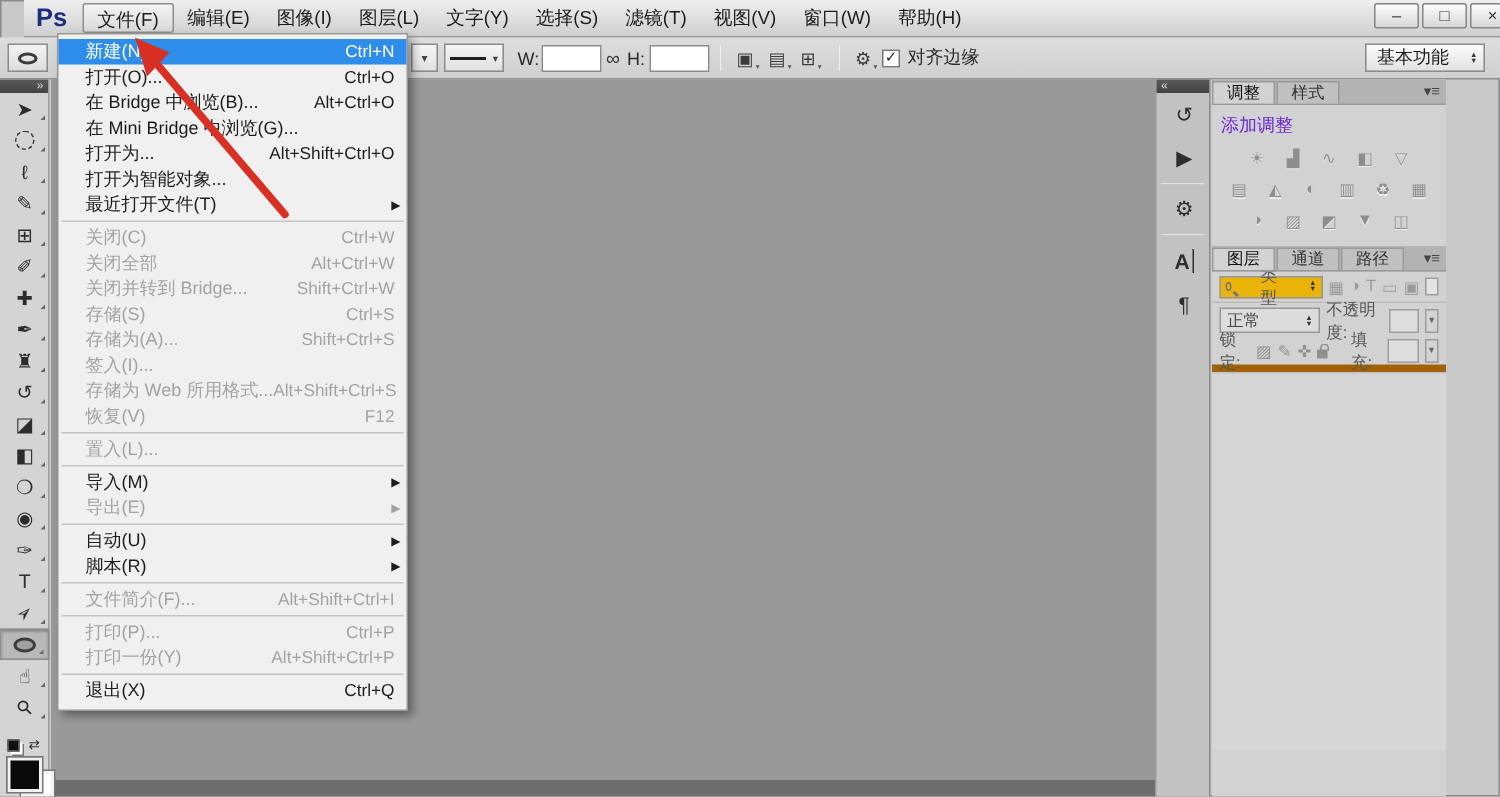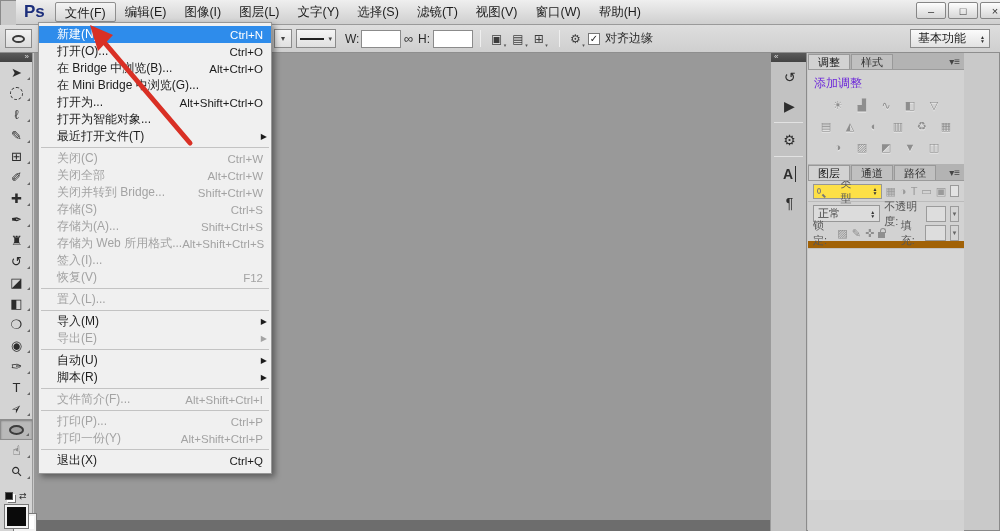--- a/index.html
+++ b/index.html
@@ -69,31 +69,31 @@
   .tabbar { height:17px; background:#b3b3b3; display:flex; align-items:flex-end; position:relative; border-bottom:1px solid #9a9a9a; }
   .tab { height:15px; line-height:15px; padding:0 9px; font-size:11px; color:#333; background:#c0c0c0; border:1px solid #999; border-bottom:none; margin-right:1px; }
   .tab.active { background:#d2d2d2; color:#111; }
   .panel-menu { position:absolute; right:4px; top:3px; font-size:10px; color:#444; }
   .adj-content { padding:5px 6px 7px; }
   .adj-header { font-size:12px; color:#6d28d9; margin-bottom:6px; }
   .adj-row { display:flex; justify-content:center; gap:7px; margin-bottom:7px; }
   .adj-icon { width:17px; height:14px; display:flex; align-items:center; justify-content:center; font-size:11px; color:#8e8e8e; text-shadow:0 1px 0 #eee; }
   .lay-row { display:flex; align-items:center; padding:0 5px; gap:4px; }
   .filter-row { height:21px; border-bottom:1px solid #bbb; }
-  .filter-dd { display:flex; align-items:center; gap:19px; border:1px solid #979797; background:#fde047; height:15px; padding:0 3px; font-size:11px; color:#555; }
+  .filter-dd { display:flex; align-items:center; gap:19px; border:1px solid #979797; background:#eab308; height:15px; padding:0 3px; font-size:11px; color:#555; }
   .mag { width:6px; height:6px; border:1.5px solid #777; border-radius:50%; position:relative; display:inline-block; }
   .mag::after { content:""; position:absolute; width:4px; height:1.5px; background:#777; transform:rotate(45deg); left:4px; top:6px; }
   .f-icon { font-size:11px; color:#9a9a9a; }
   .f-toggle { margin-left:auto; width:10px; height:12px; border:1px solid #9a9a9a; background:#e3e3e3; }
   .blend-row { height:23px; }
   .blend-dd { width:82px; height:17px; border:1px solid #979797; background:#dcdcdc; display:flex; align-items:center; justify-content:space-between; padding:0 4px; font-size:11px; color:#444; }
   .small-label { font-size:11px; color:#555; }
   .val-box { width:25px; height:16px; border:1px solid #9b9b9b; background:#ddd; }
   .val-caret { width:11px; height:16px; border:1px solid #9b9b9b; background:#d4d4d4; font-size:6px; color:#666; display:flex; align-items:center; justify-content:center; }
-  .lock-row { height:23px; border-bottom:7px solid #a16207; }
+  .lock-row { height:23px; border-bottom:5px solid #a16207; }
   .lock-icon { font-size:11px; color:#8f8f8f; }
   .mini-lock { width:8px; height:6px; background:#8f8f8f; position:relative; margin-top:4px; display:inline-block; }
   .mini-lock::before { content:""; position:absolute; top:-4px; left:1.5px; width:4px; height:4px; border:1.5px solid #8f8f8f; border-bottom:none; border-radius:3px 3px 0 0; }
   .layers-empty { height:252px; background:#d6d6d6; border-top:1px solid #c2c2c2; }
 
   
   .file-menu { position:absolute; left:38px; top:22px; width:234px; background:#f0f0f0;
     border:1px solid #979797; box-shadow:3px 3px 6px rgba(0,0,0,.4); z-index:50; padding:3px 0 4px; }
   .mi { height:17px; display:flex; align-items:center; padding:0 8px 0 18px; font-size:12px; position:relative; }
   .mi .lbl { flex:1; white-space:nowrap; }
@@ -395,26 +395,26 @@
     </div>
     <div class="mi disabled">
       <span class="lbl">存储(S)</span>
       <span class="sc">Ctrl+S</span>
     </div>
     <div class="mi disabled">
       <span class="lbl">存储为(A)...</span>
       <span class="sc">Shift+Ctrl+S</span>
     </div>
     <div class="mi disabled">
+      <span class="lbl">签入(I)...</span>
+      <span class="sc"></span>
+    </div>
+    <div class="mi disabled">
       <span class="lbl">存储为 Web 所用格式...</span>
       <span class="sc">Alt+Shift+Ctrl+S</span>
-    </div>
-    <div class="mi disabled">
-      <span class="lbl">签入(I)...</span>
-      <span class="sc"></span>
     </div>
     <div class="mi disabled">
       <span class="lbl">恢复(V)</span>
       <span class="sc">F12</span>
     </div>
     <div class="msep"></div>
     <div class="mi disabled">
       <span class="lbl">置入(L)...</span>
       <span class="sc"></span>
     </div>

